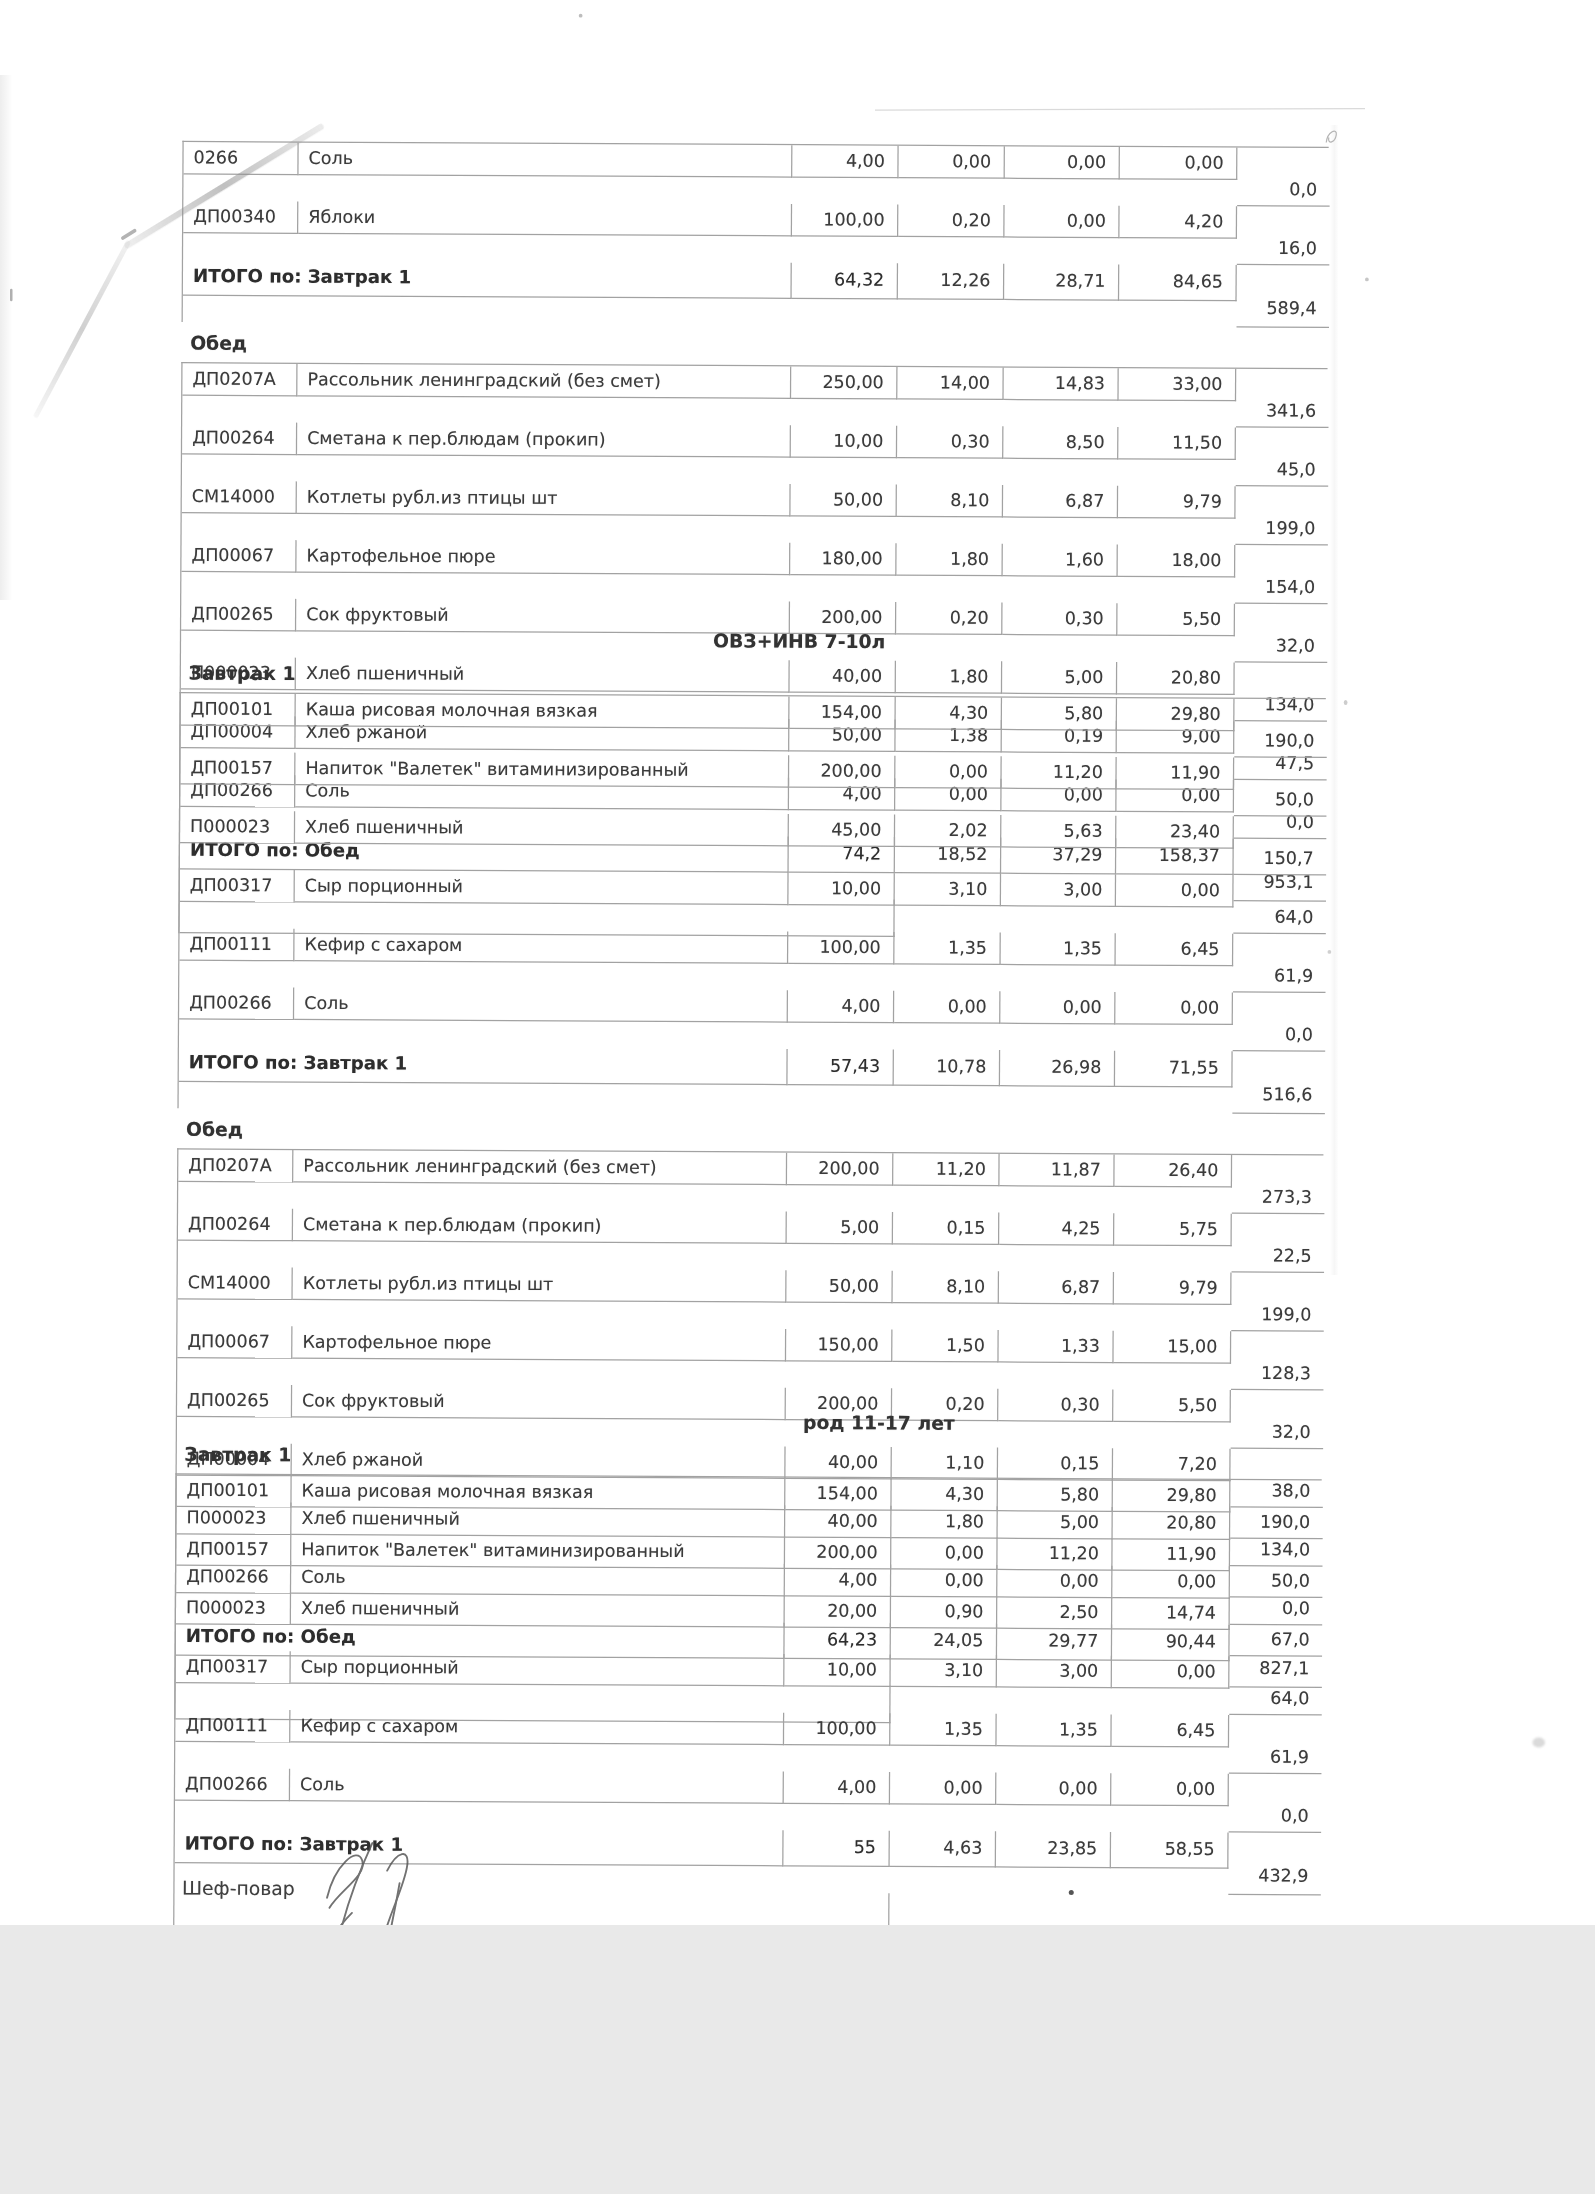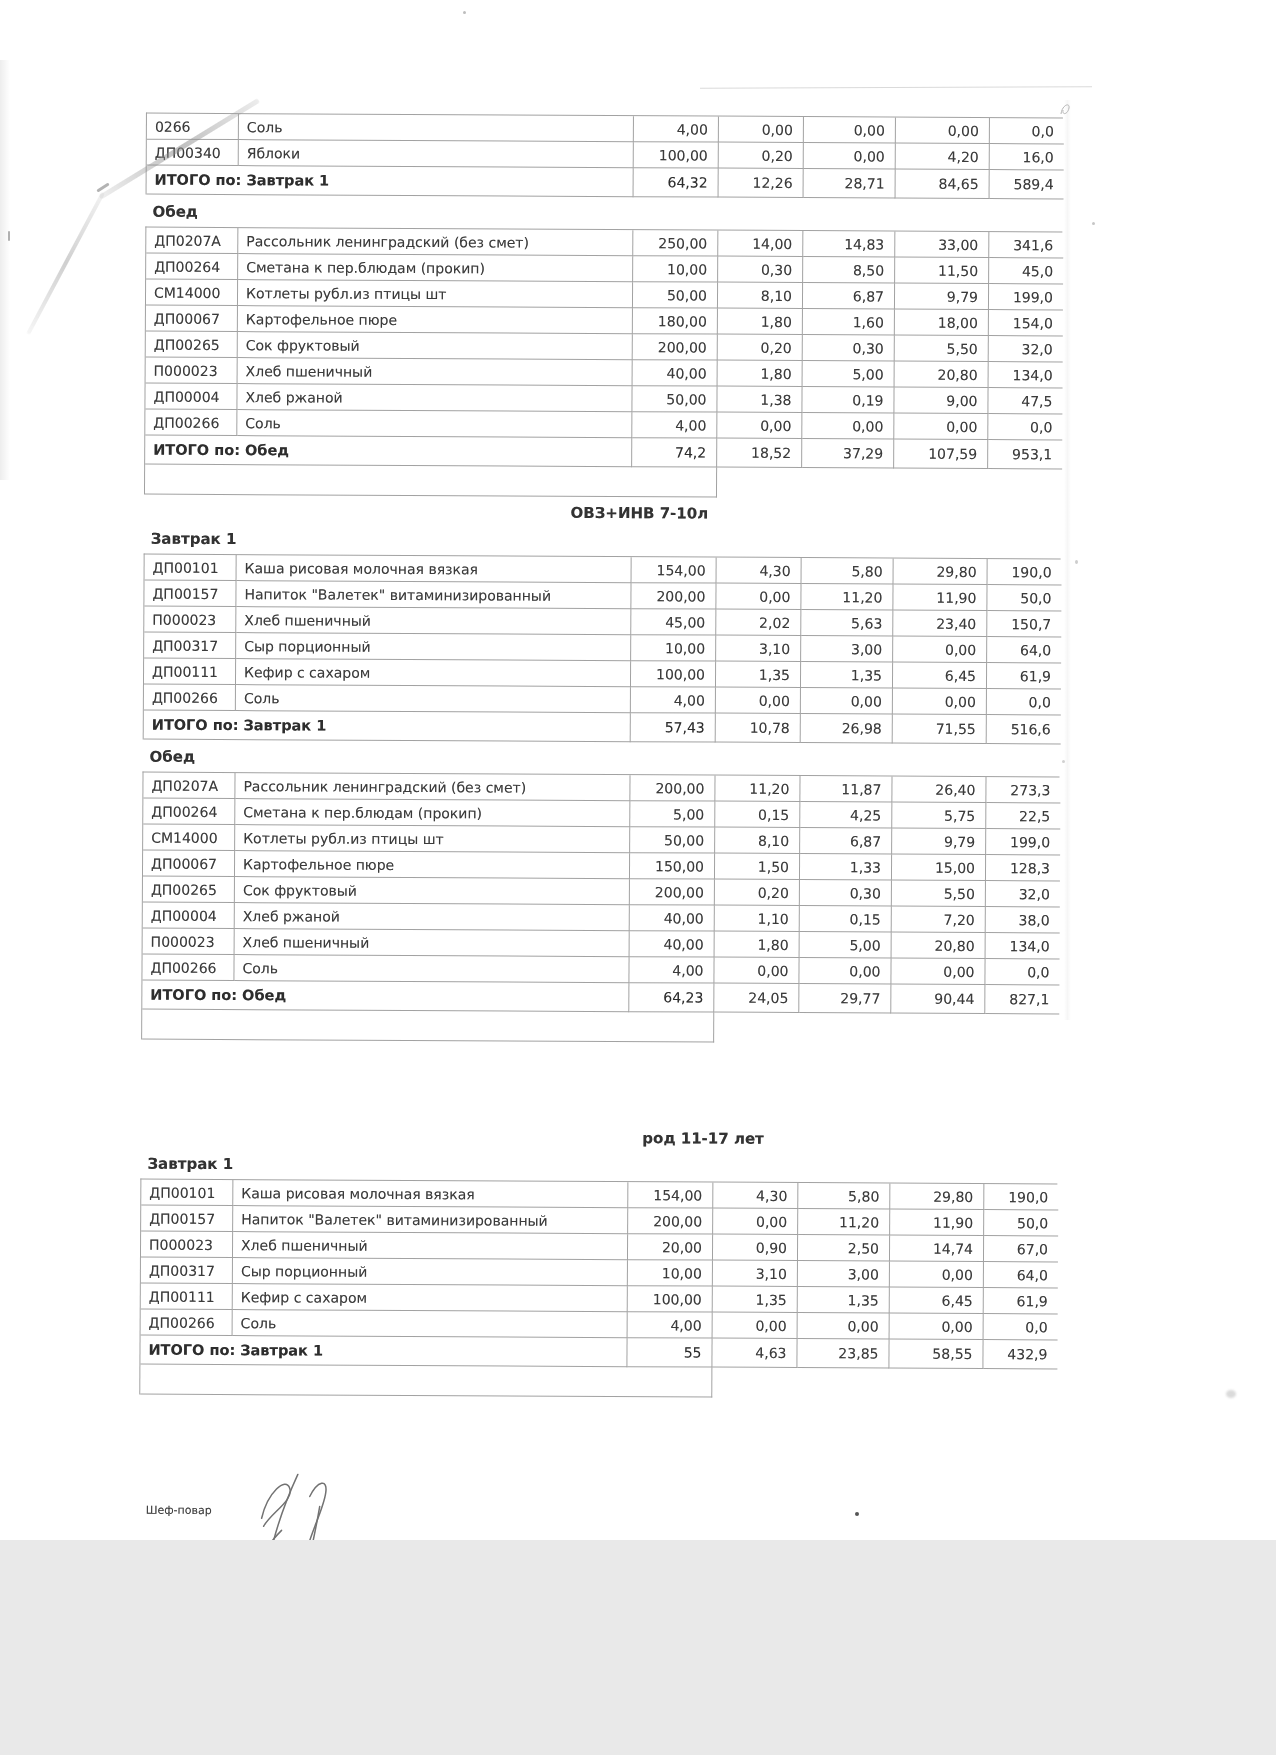--- a/index.html
+++ b/index.html
@@ -27,33 +27,33 @@
   .tbl{border-top:1px solid var(--ln);border-left:1px solid var(--ln);width:917px;box-sizing:border-box;}
   .row{display:grid;grid-template-columns:92px 395px 85px 85px 92px 94px 74px;}
   .trow{display:grid;grid-template-columns:487px 85px 85px 92px 94px 74px;}
   .c{
     border-right:1px solid var(--ln);border-bottom:1px solid var(--ln);
     box-sizing:border-box;display:flex;align-items:center;
     font-size:14px;color:#3b3b3b;height:26px;padding:0 8px;
     white-space:nowrap;overflow:hidden;
     text-shadow:0 0 0.6px rgba(60,60,60,.4);
   }
-  .c:last-child{border-right:none;}
+  .c:last-child{border-right:none;margin-top:21px;}
   .row .c{height:26px;}
   .trow .c{height:29px;}
   .num{justify-content:flex-end;padding-right:10px;}
   .tlabel{font-weight:bold;color:#2d2d2d;font-size:14.5px;}
   .b{font-weight:normal;color:#2d2d2d;}
   .empty{
     width:572px;height:30px;box-sizing:border-box;
     border-right:1px solid var(--ln);border-bottom:1px solid var(--ln);
   }
   .sigs{position:absolute;left:152px;top:1502px;}
   .sig-label{
-    font-size:11px;color:#3f3f3f;line-height:22px;margin-bottom:23px;
+    font-size:15px;color:#3f3f3f;line-height:22px;margin-bottom:23px;
     text-shadow:0 0 0.6px rgba(60,60,60,.4);
   }
   .signature{position:absolute;left:230px;top:1468px;}
   
   .artifact{position:absolute;pointer-events:none;}
   .creaseA{
     left:100px;top:195px;width:186px;height:5px;
     background:linear-gradient(90deg,rgba(150,150,150,.15),rgba(140,140,140,.55),rgba(160,160,160,.2));
     transform:rotate(-31.5deg);transform-origin:0 50%;border-radius:3px;filter:blur(.4px);
   }
@@ -176,21 +176,21 @@
               <div class="c num">0,00</div>
               <div class="c num">0,00</div>
               <div class="c num">0,00</div>
               <div class="c num">0,0</div>
             </div>
             <div class="trow">
               <div class="c tlabel">ИТОГО по: Обед</div>
               <div class="c num b">74,2</div>
               <div class="c num">18,52</div>
               <div class="c num">37,29</div>
-              <div class="c num">107,59</div>
+              <div class="c num">158,37</div>
               <div class="c num">953,1</div>
             </div>
             <div class="empty"></div>
           </div>
         </div>
         <div class="group g1">
           <div class="title">ОВЗ+ИНВ 7-10л</div>
           <div class="meal">Завтрак 1</div>
           <div class="tbl">
             <div class="row">

